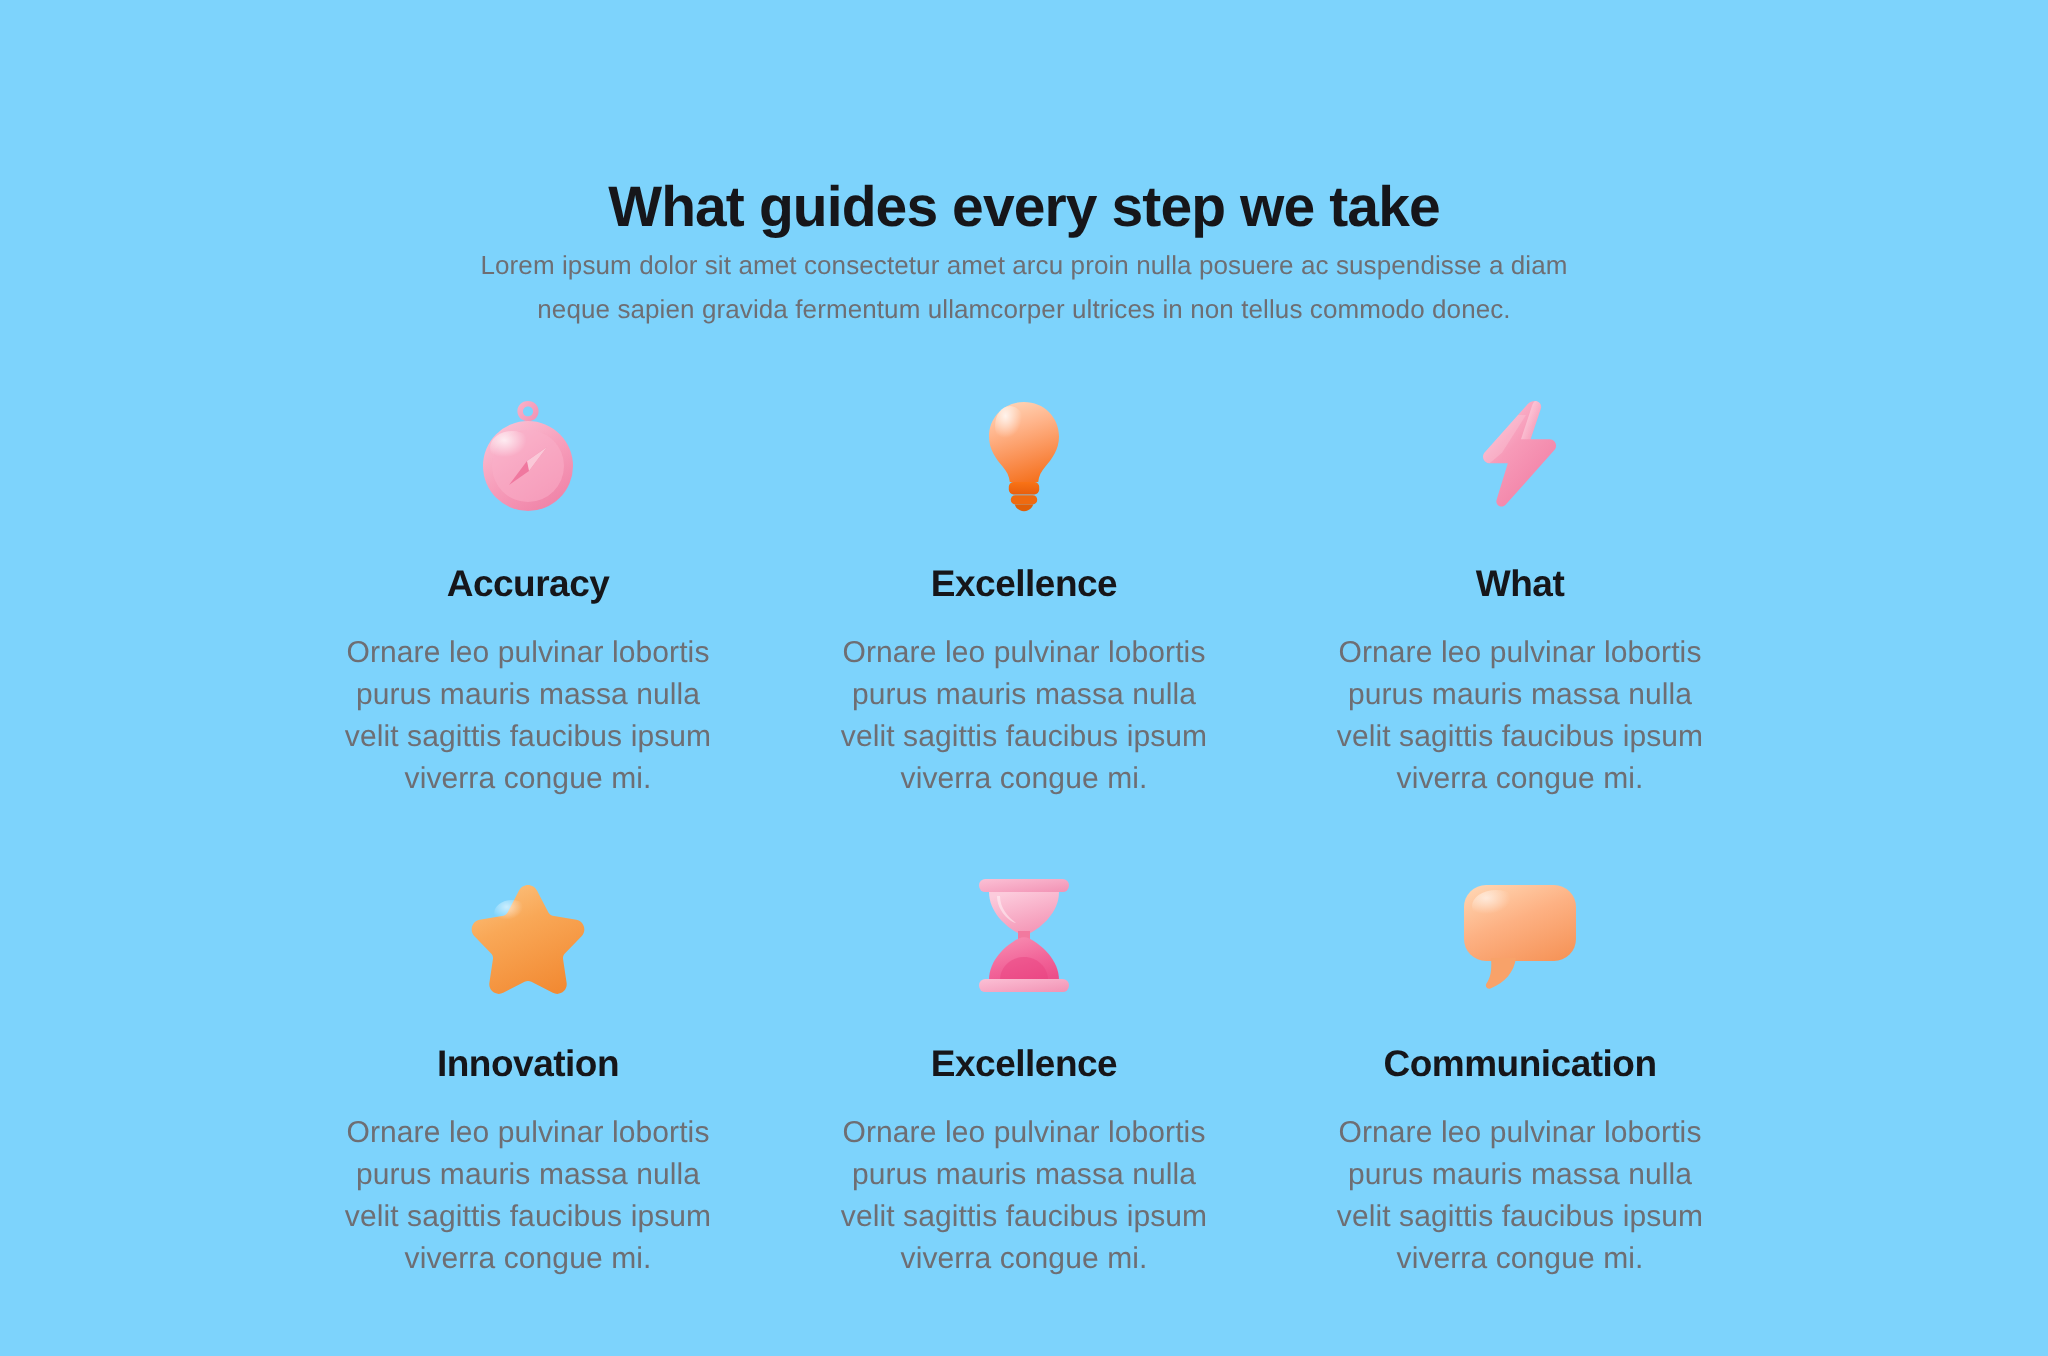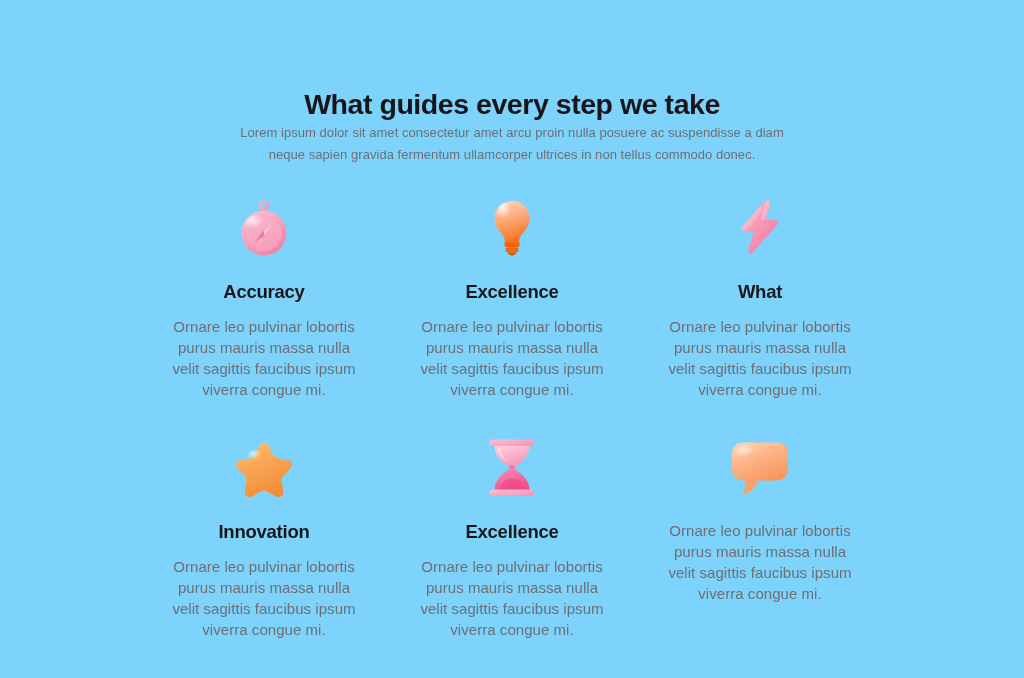--- a/index.html
+++ b/index.html
@@ -284,17 +284,18 @@
             </radialGradient>
           </defs>
 
           <rect x="4" y="3.5" width="56" height="38" rx="11" fill="url(#gBubble)"></rect>
 
           <path d="M17.5 40 L30 40 C29 47 24.5 52.5 17.2 55.2 C15.6 55.8 14.3 54 15.3 52.6 C17.2 50 18 46.4 17.5 40 Z" fill="#F8A269"></path>
 
           <ellipse cx="20" cy="14" rx="12" ry="8" fill="url(#gBubbleShine)"></ellipse>
         </svg>
       </div>
+      <div class="card-title">Communication</div>
       <div class="card-body">Ornare leo pulvinar lobortis purus mauris massa nulla velit sagittis faucibus ipsum viverra congue mi.</div>
     </div>
 
   </div>
 </div>
 
 </body></html>

